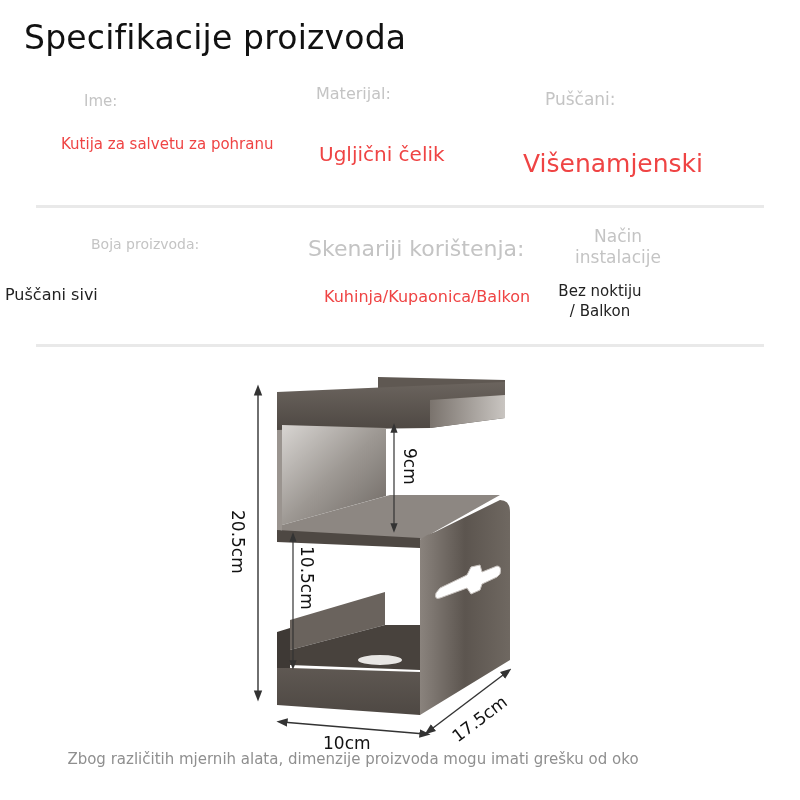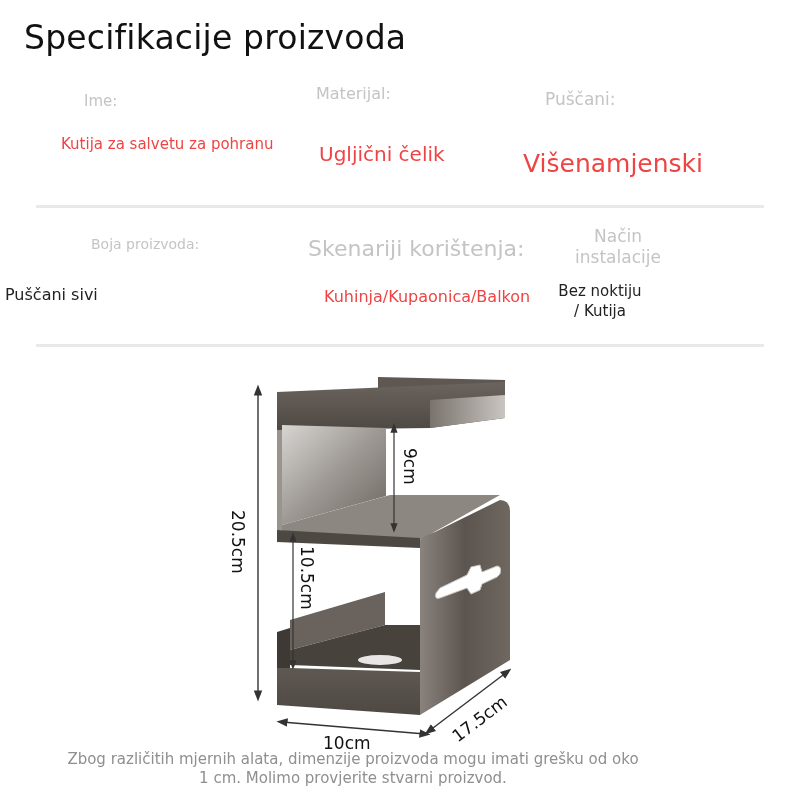--- a/index.html
+++ b/index.html
@@ -35,21 +35,21 @@
 
 <div class="abs label" style="left:308px;top:236px;font-size:22px;">Skenariji korištenja:</div>
 <div class="abs value" style="left:324px;top:287px;font-size:16px;">Kuhinja/Kupaonica/Balkon</div>
 
 <div class="abs label center" style="left:560px;top:226px;width:116px;font-size:17px;line-height:21px;">
   <div>Način</div>
   <div>instalacije</div>
 </div>
 <div class="abs value center" style="left:552px;top:281px;width:96px;font-size:15px;line-height:20px;color:#222;">
   <div>Bez noktiju</div>
-  <div>/ Kutija</div>
+  <div>/ Balkon</div>
 </div>
 
 <div class="divider" style="top:344px;"></div>
 
 <svg class="abs" style="left:0;top:0;" width="800" height="800">
   <defs>
     <linearGradient id="gSide" x1="0" y1="0" x2="1" y2="0">
       <stop offset="0" stop-color="#8a837d"></stop>
         <stop offset="0.5" stop-color="#5c554f"></stop>
         <stop offset="1" stop-color="#6f6861"></stop>
@@ -110,14 +110,13 @@
 </svg>
 
 <div class="dim" style="left:210px;top:543px;transform:rotate(90deg);transform-origin:left top;left:248px;top:510px;">20.5cm</div>
 <div class="dim" style="left:420px;top:448px;transform:rotate(90deg);transform-origin:left top;">9cm</div>
 <div class="dim" style="left:317px;top:546px;transform:rotate(90deg);transform-origin:left top;">10.5cm</div>
 <div class="dim" style="left:323px;top:733px;">10cm</div>
 <div class="dim" style="left:448px;top:730px;transform:rotate(-37deg);transform-origin:left top;">17.5cm</div>
 
 <div class="abs note">
   <div>Zbog različitih mjernih alata, dimenzije proizvoda mogu imati grešku od oko</div>
-  <div>1 cm. Molimo provjerite stvarni proizvod.</div>
 </div>
 
 </body></html>

